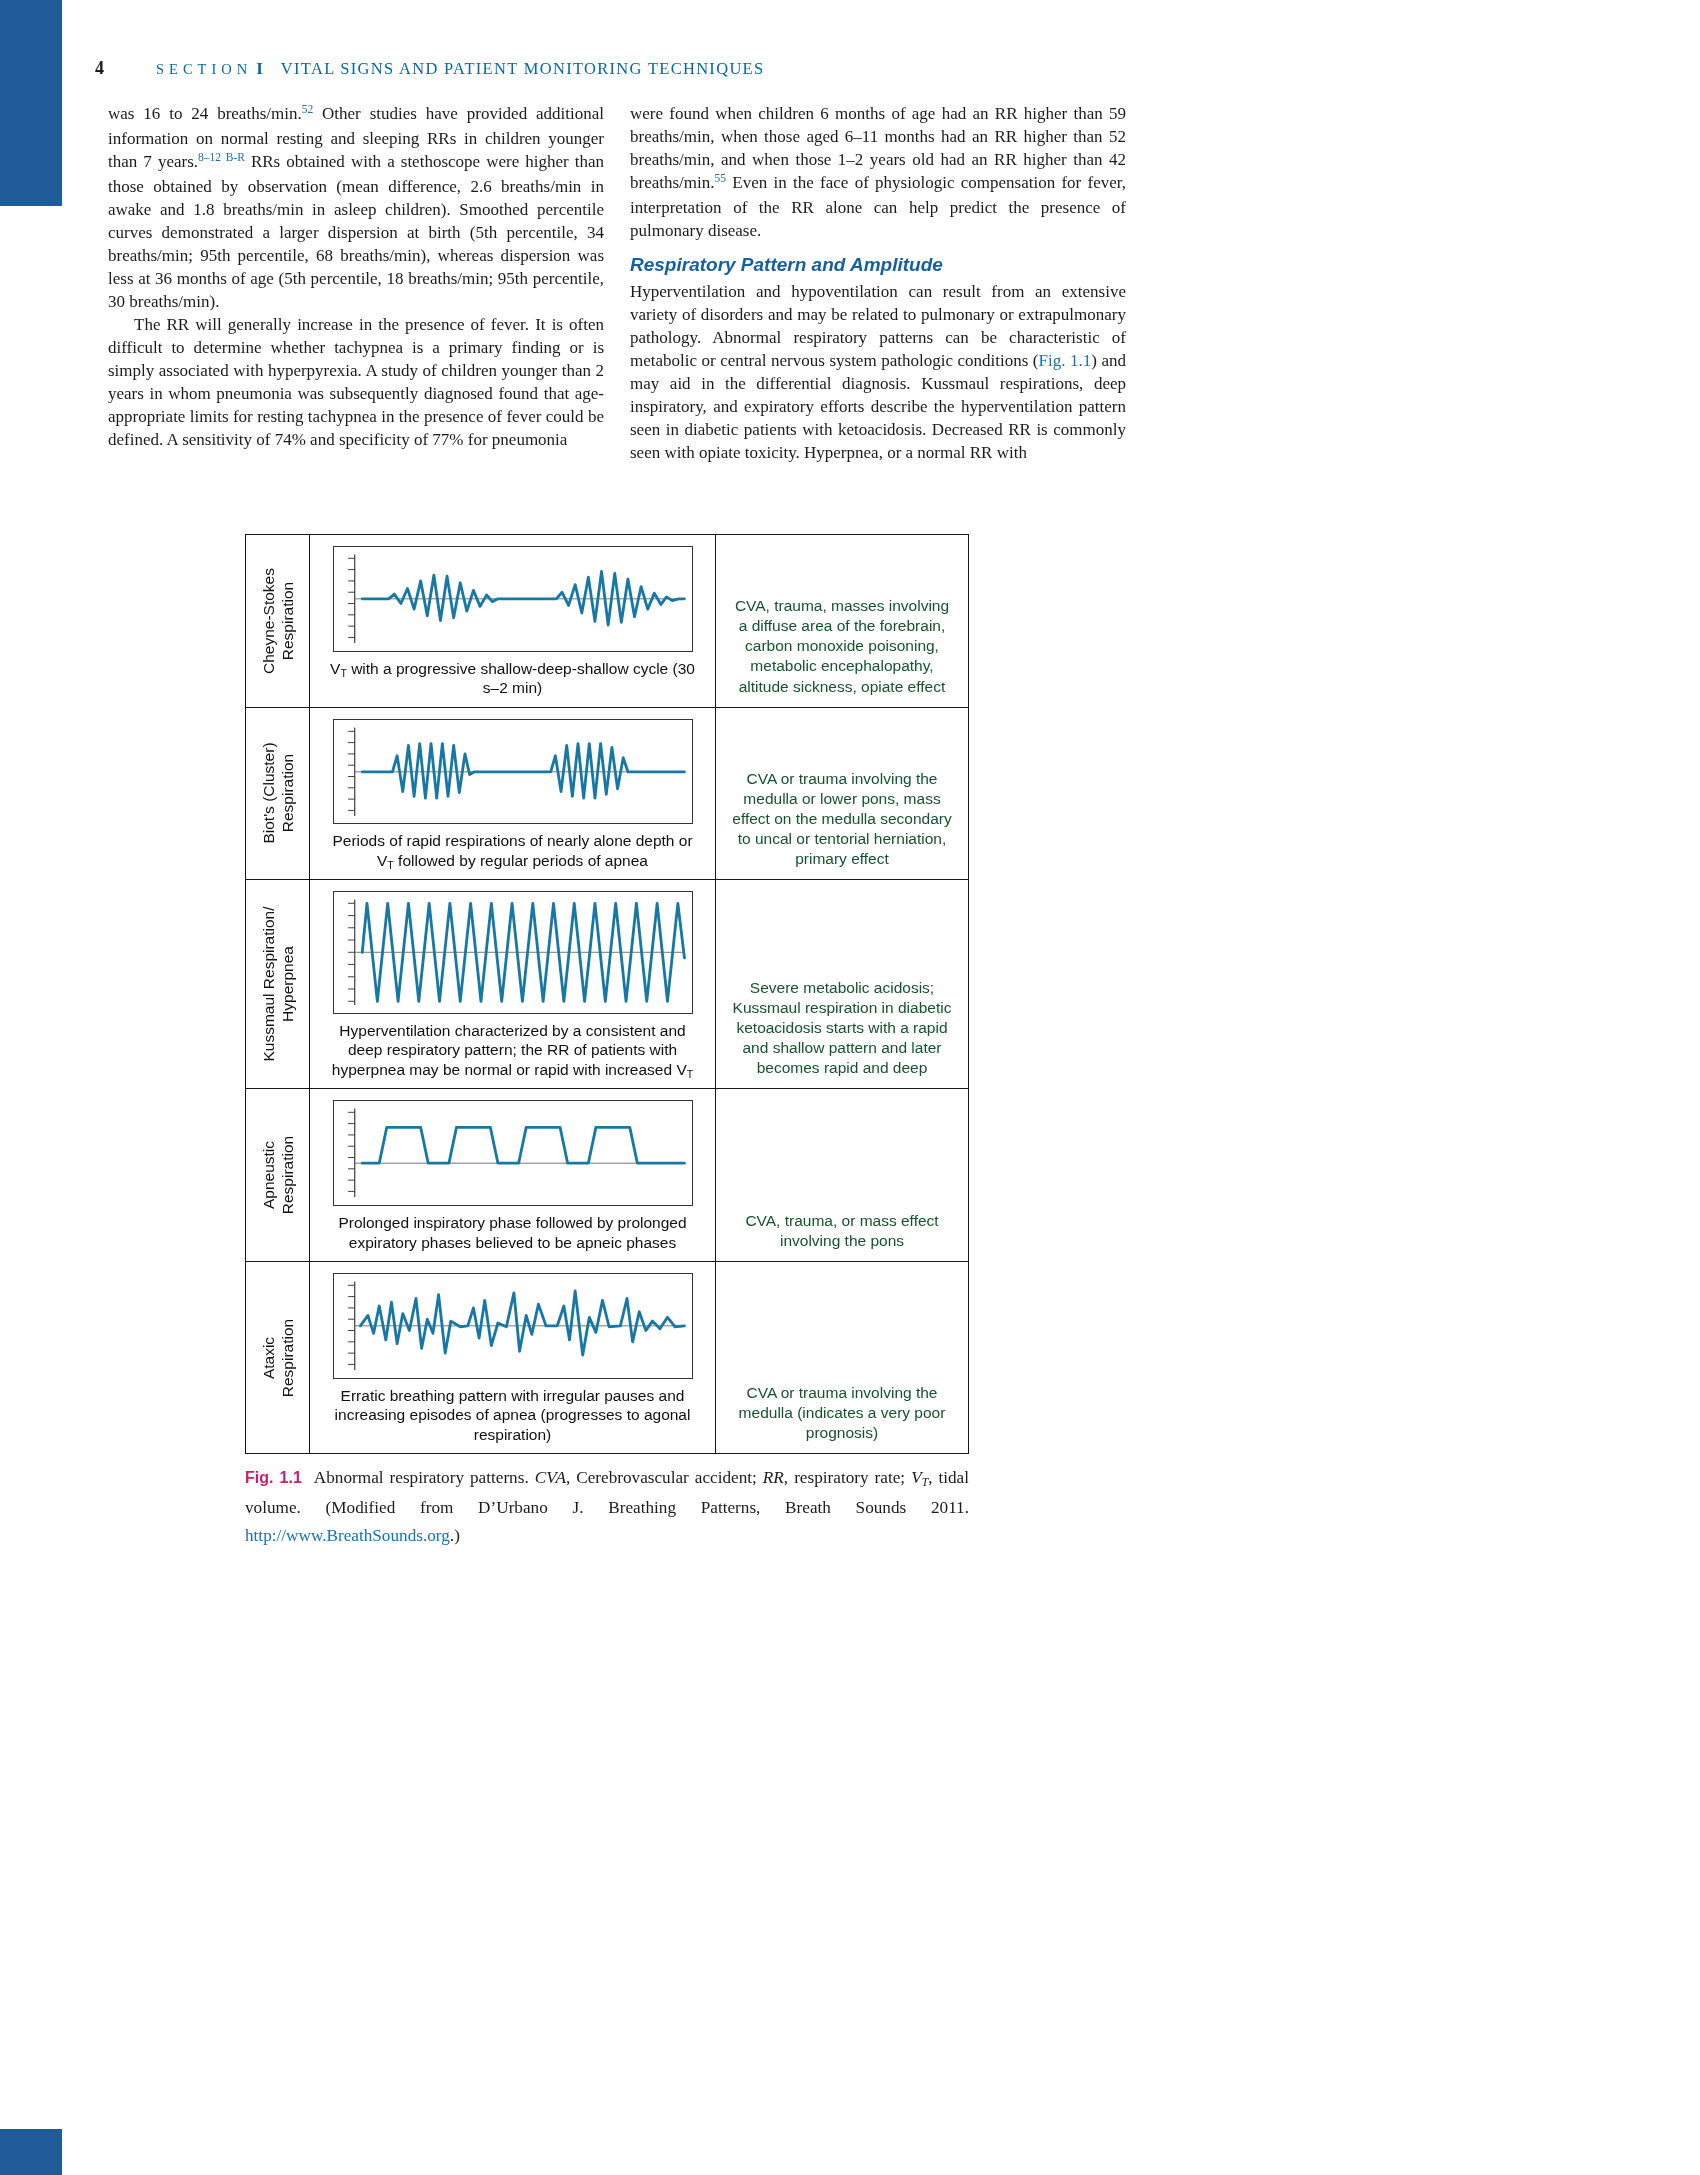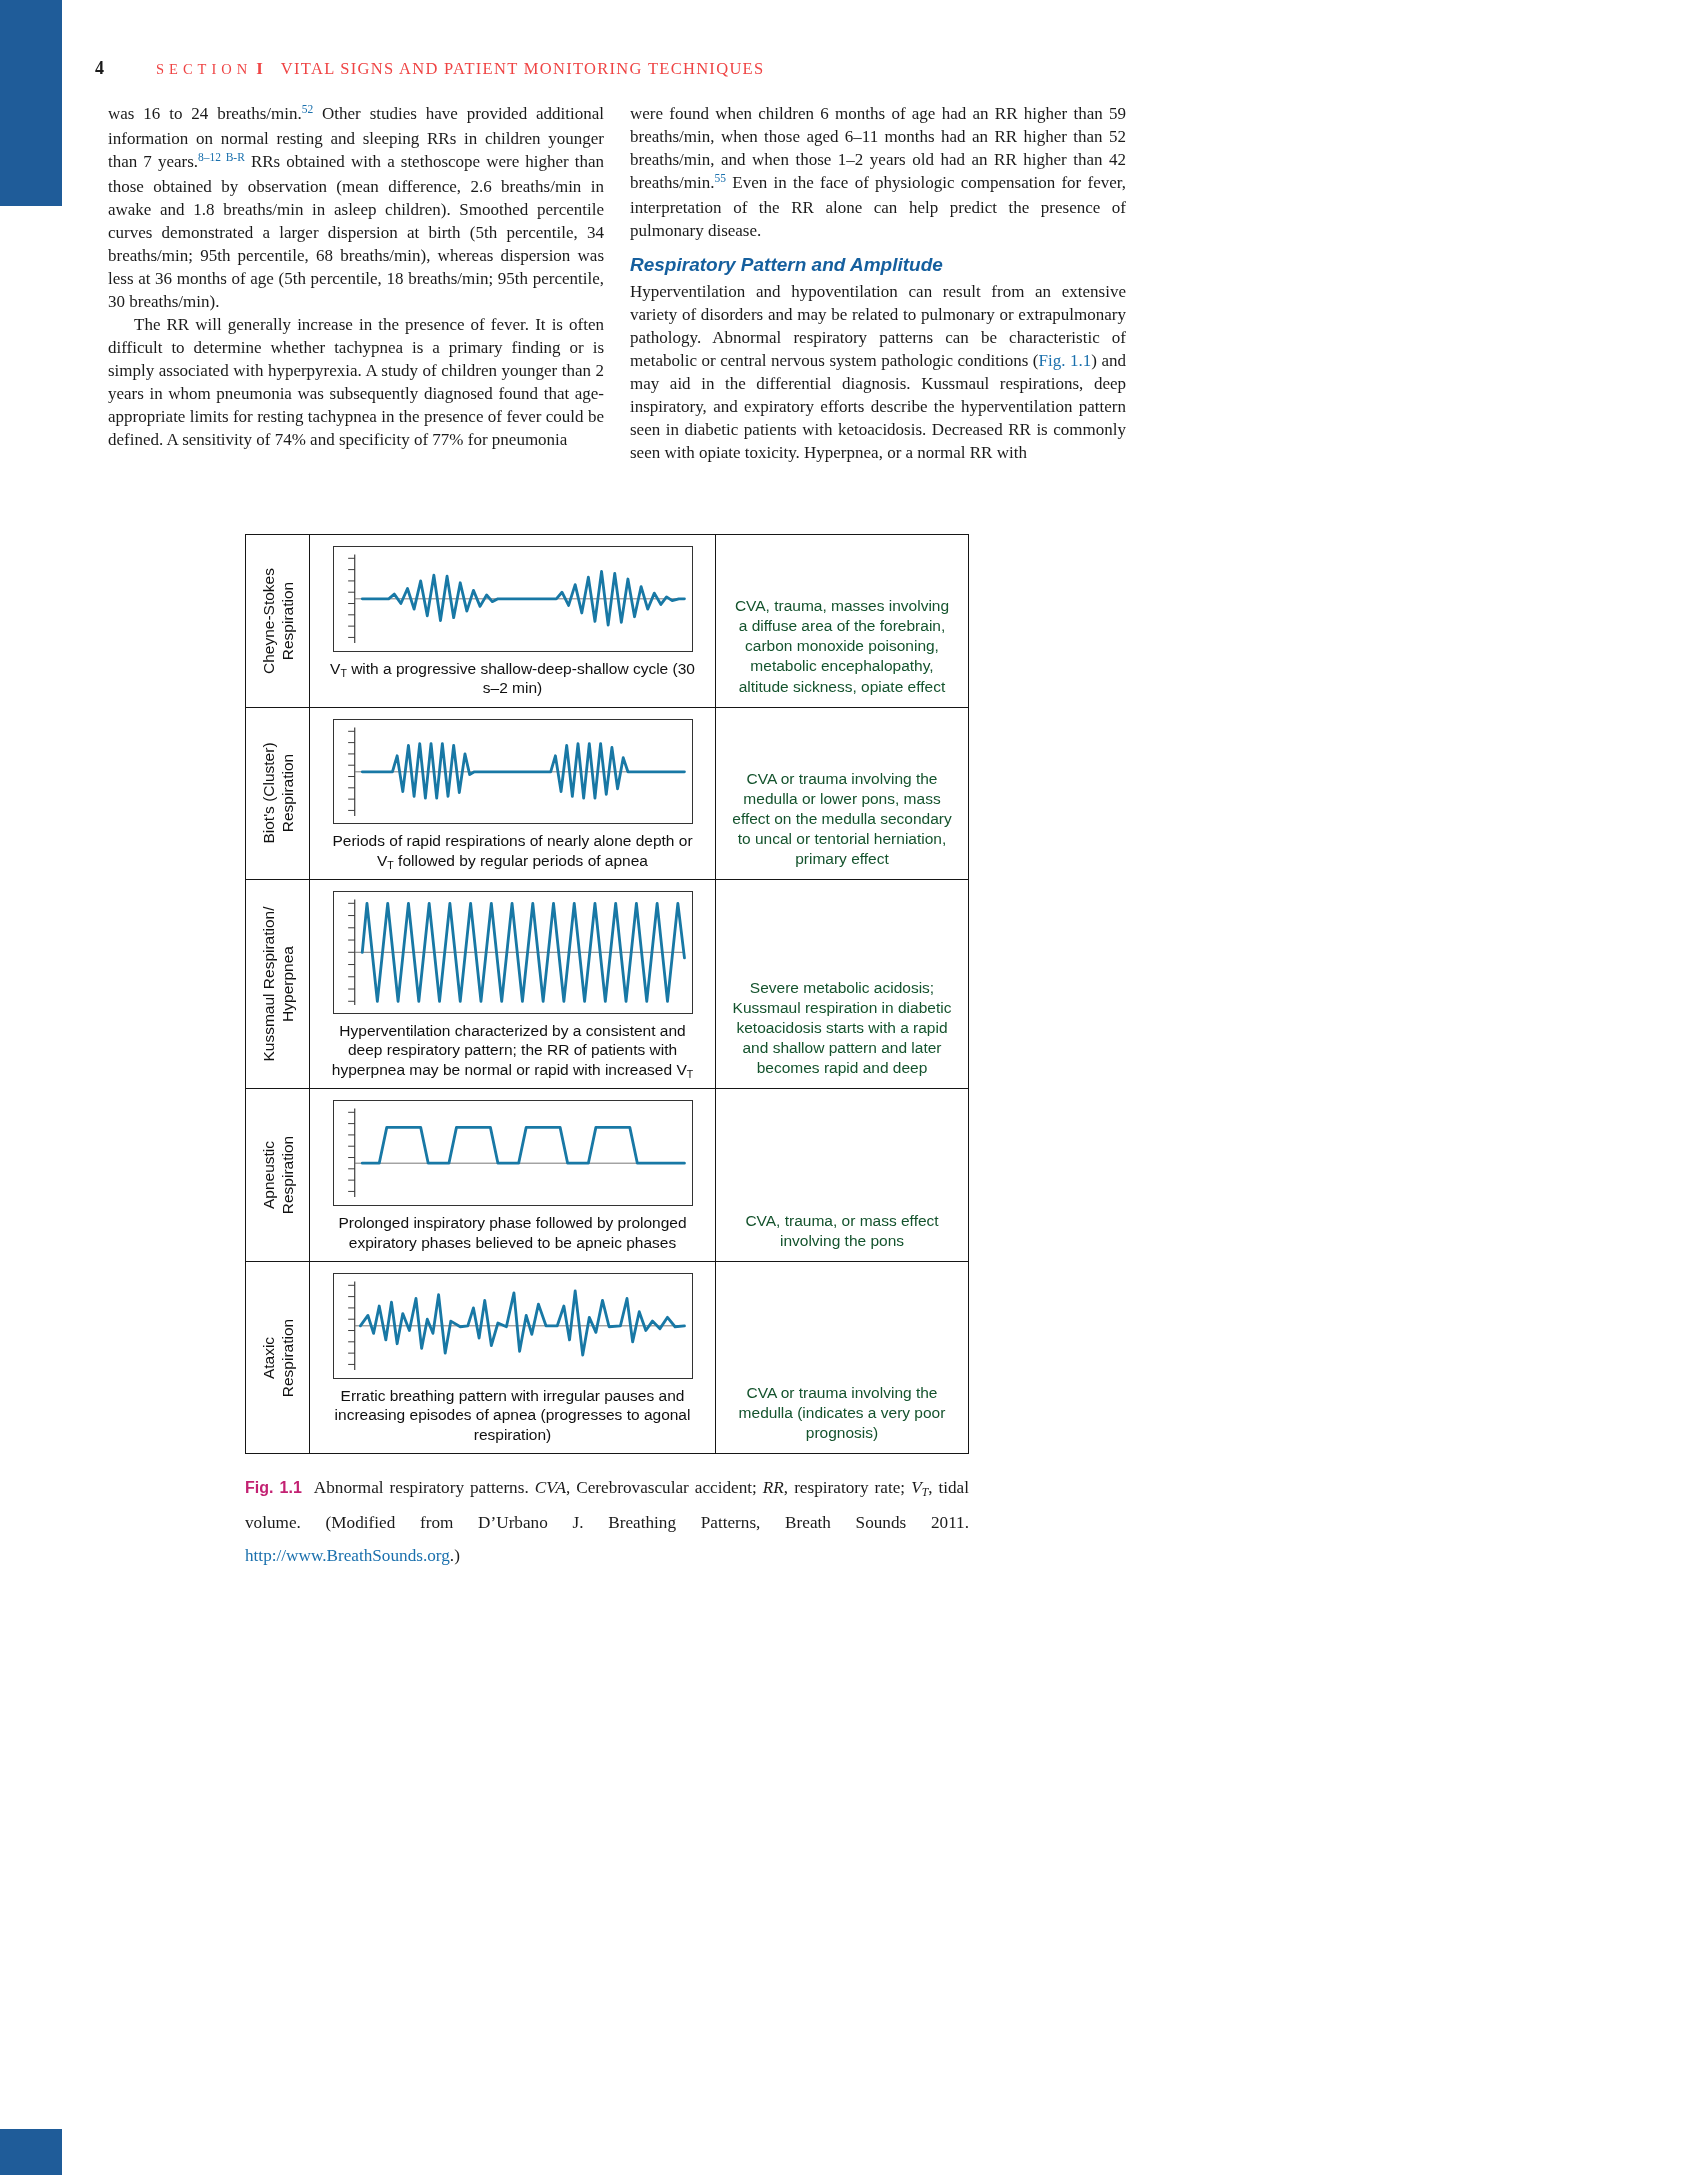--- a/index.html
+++ b/index.html
@@ -13,21 +13,21 @@
   }
   .corner{position:absolute;left:0;background:var(--accent-blue,#1f5c99);}
   .corner-top{top:0;width:62px;height:206px;}
   .corner-bottom{bottom:0;width:62px;height:46px;}
 
   .header{
     position:absolute;top:58px;left:95px;width:1030px;
     display:flex;align-items:baseline;gap:52px;
   }
   .page-num{font-weight:bold;font-size:18px;}
-  .hdr{color:#ef4444;white-space:nowrap;}
+  .hdr{color:#0369a1;white-space:nowrap;}
   .section-word{font-size:14.5px;letter-spacing:5px;}
   .section-num{font-weight:bold;font-size:17px;letter-spacing:0;margin-right:14px;}
   .hdr-title{font-size:16.5px;letter-spacing:1.3px;}
 
   .columns{
     position:absolute;top:102px;left:108px;width:1026px;
     display:flex;gap:26px;
   }
   .col{width:496px;}
   .col p{margin:0;text-align:justify;font-size:17px;line-height:23px;}
@@ -83,21 +83,21 @@
     margin-top:7px;font-size:15.5px;line-height:1.26;
     text-align:center;color:#101010;max-width:392px;
   }
   .desc-cell{
     display:flex;align-items:flex-end;justify-content:center;
     padding:10px 14px;text-align:center;
     font-family:Liberation Sans, sans-serif;
     font-size:15.5px;line-height:1.3;color:#14532d;
   }
   .figcap{
-    margin-top:17px;font-size:17.2px;line-height:33px;
+    margin-top:10px;font-size:17.2px;line-height:28px;
     text-align:justify;width:724px;
   }
 </style>
 </head>
 <body>
 
 <div class="page">
 
   <div class="corner corner-top"></div>
   <div class="corner corner-bottom"></div>

